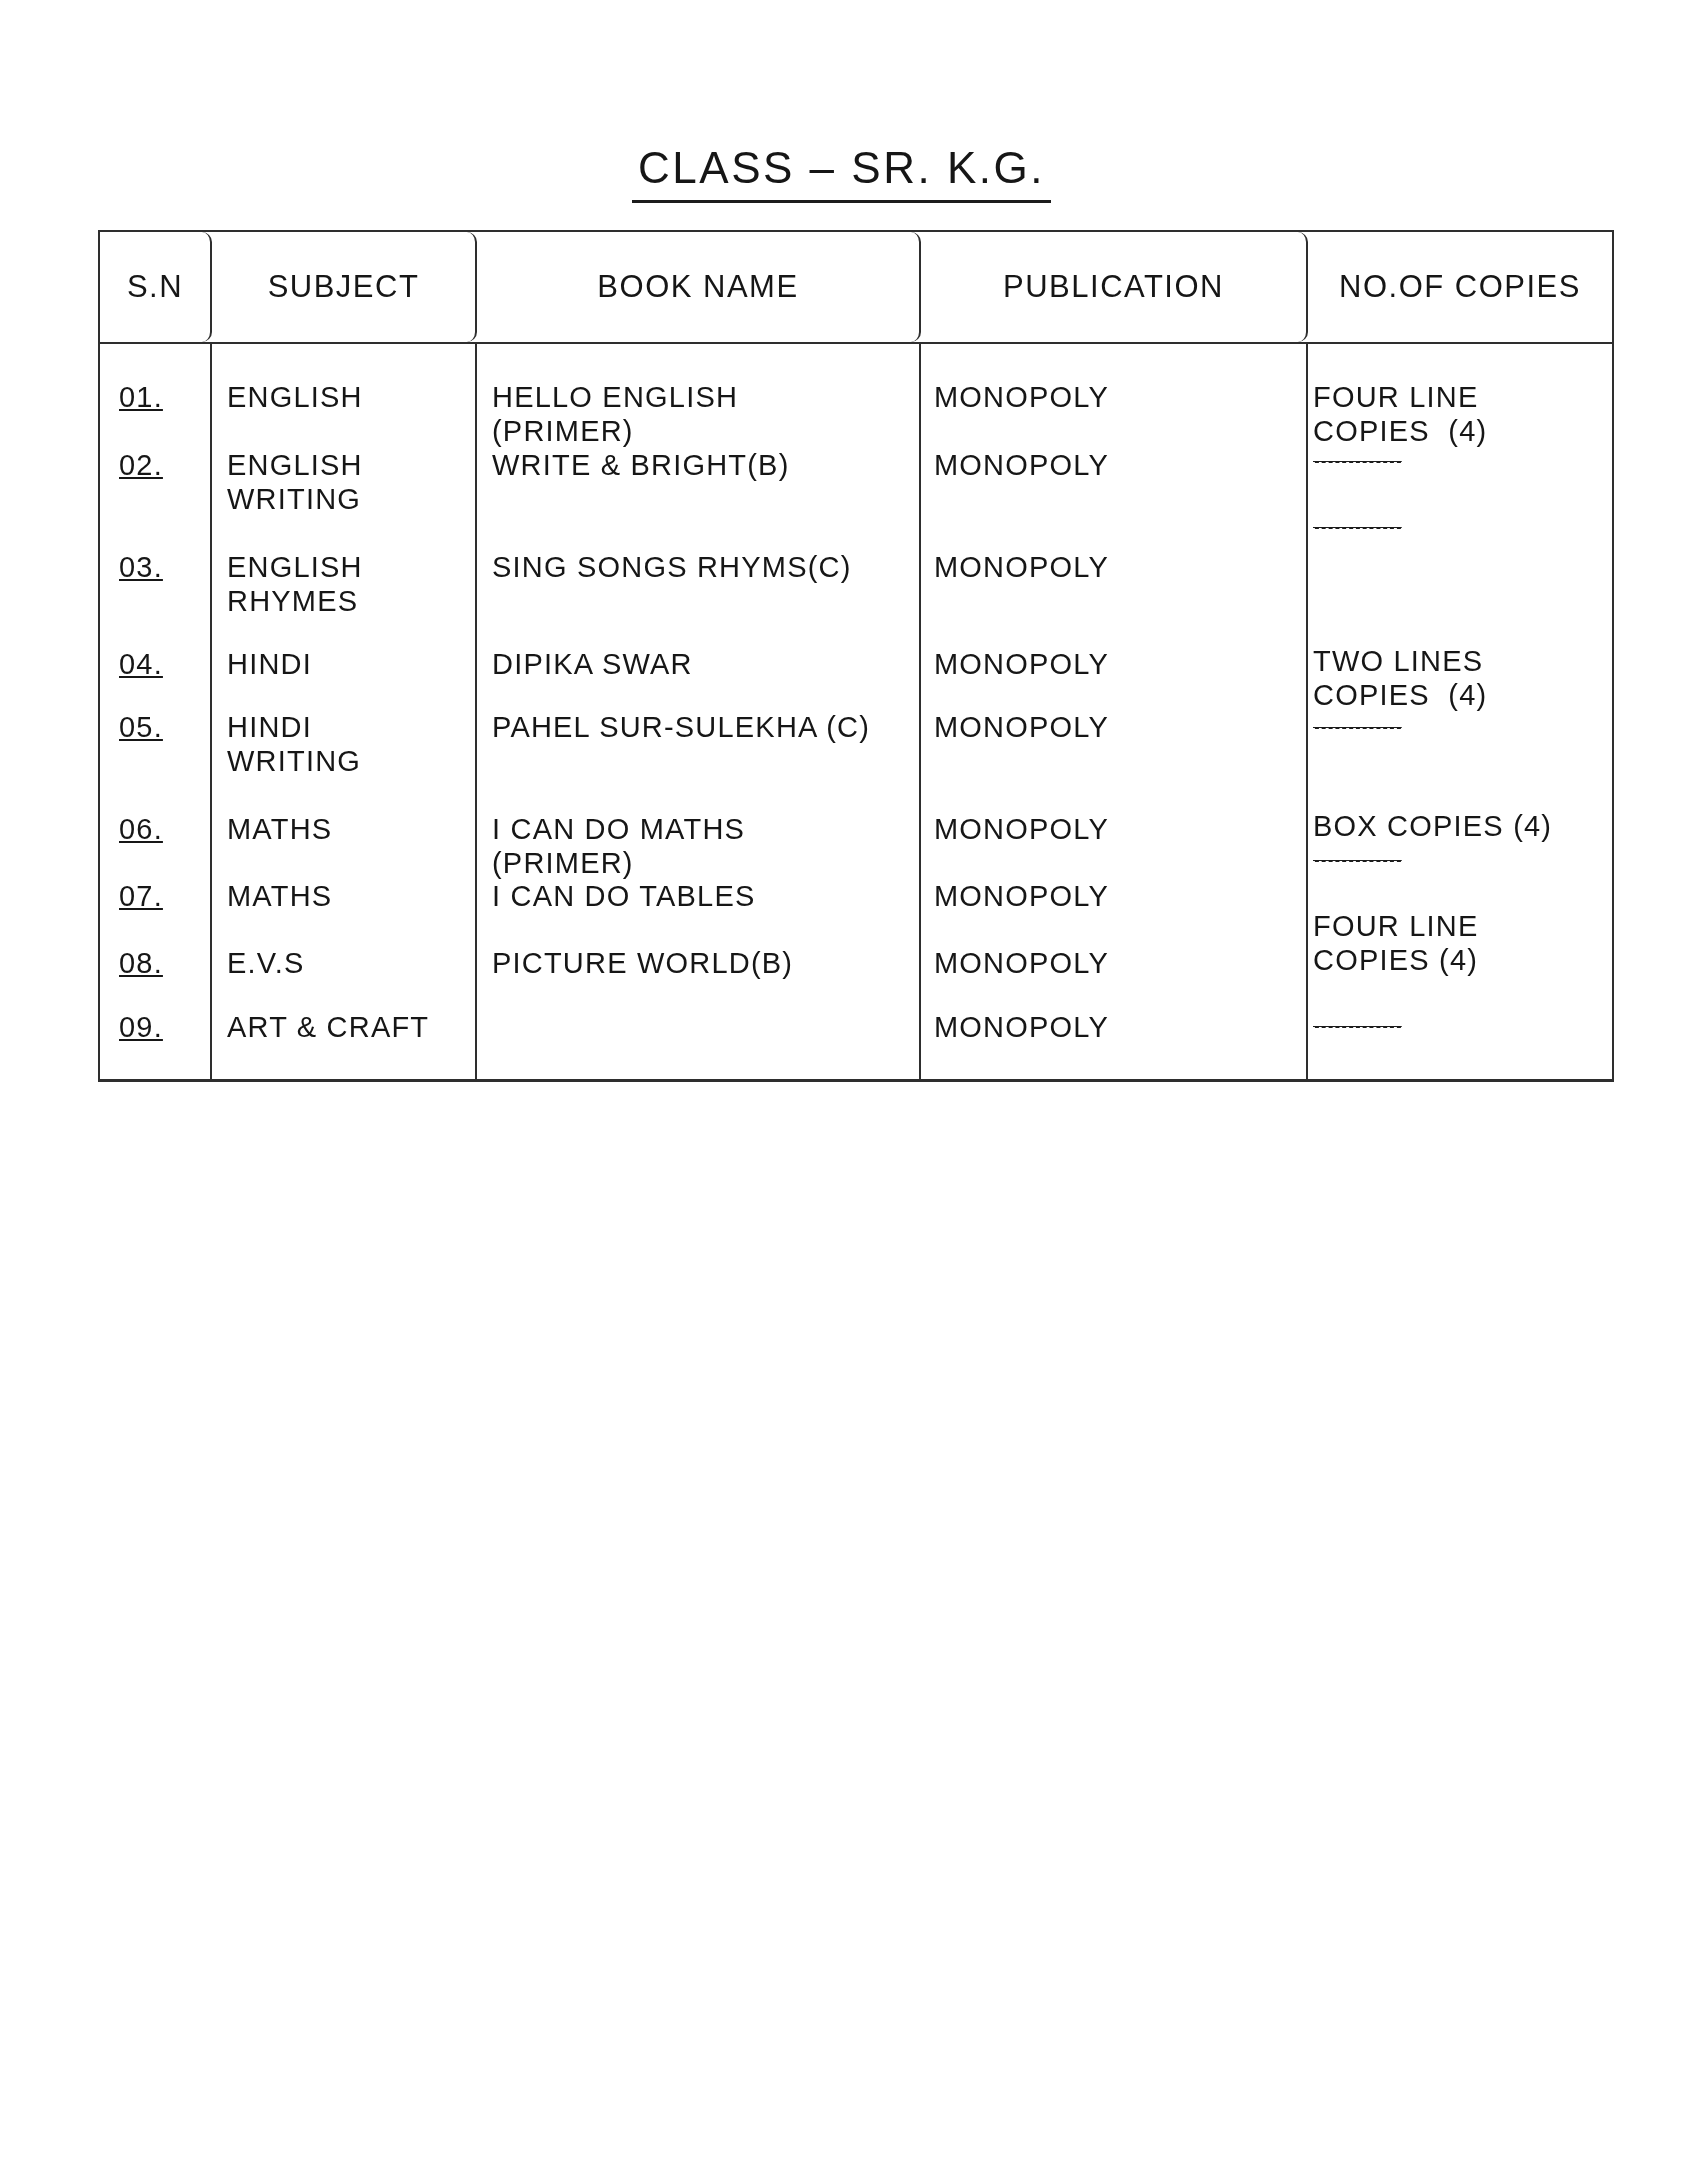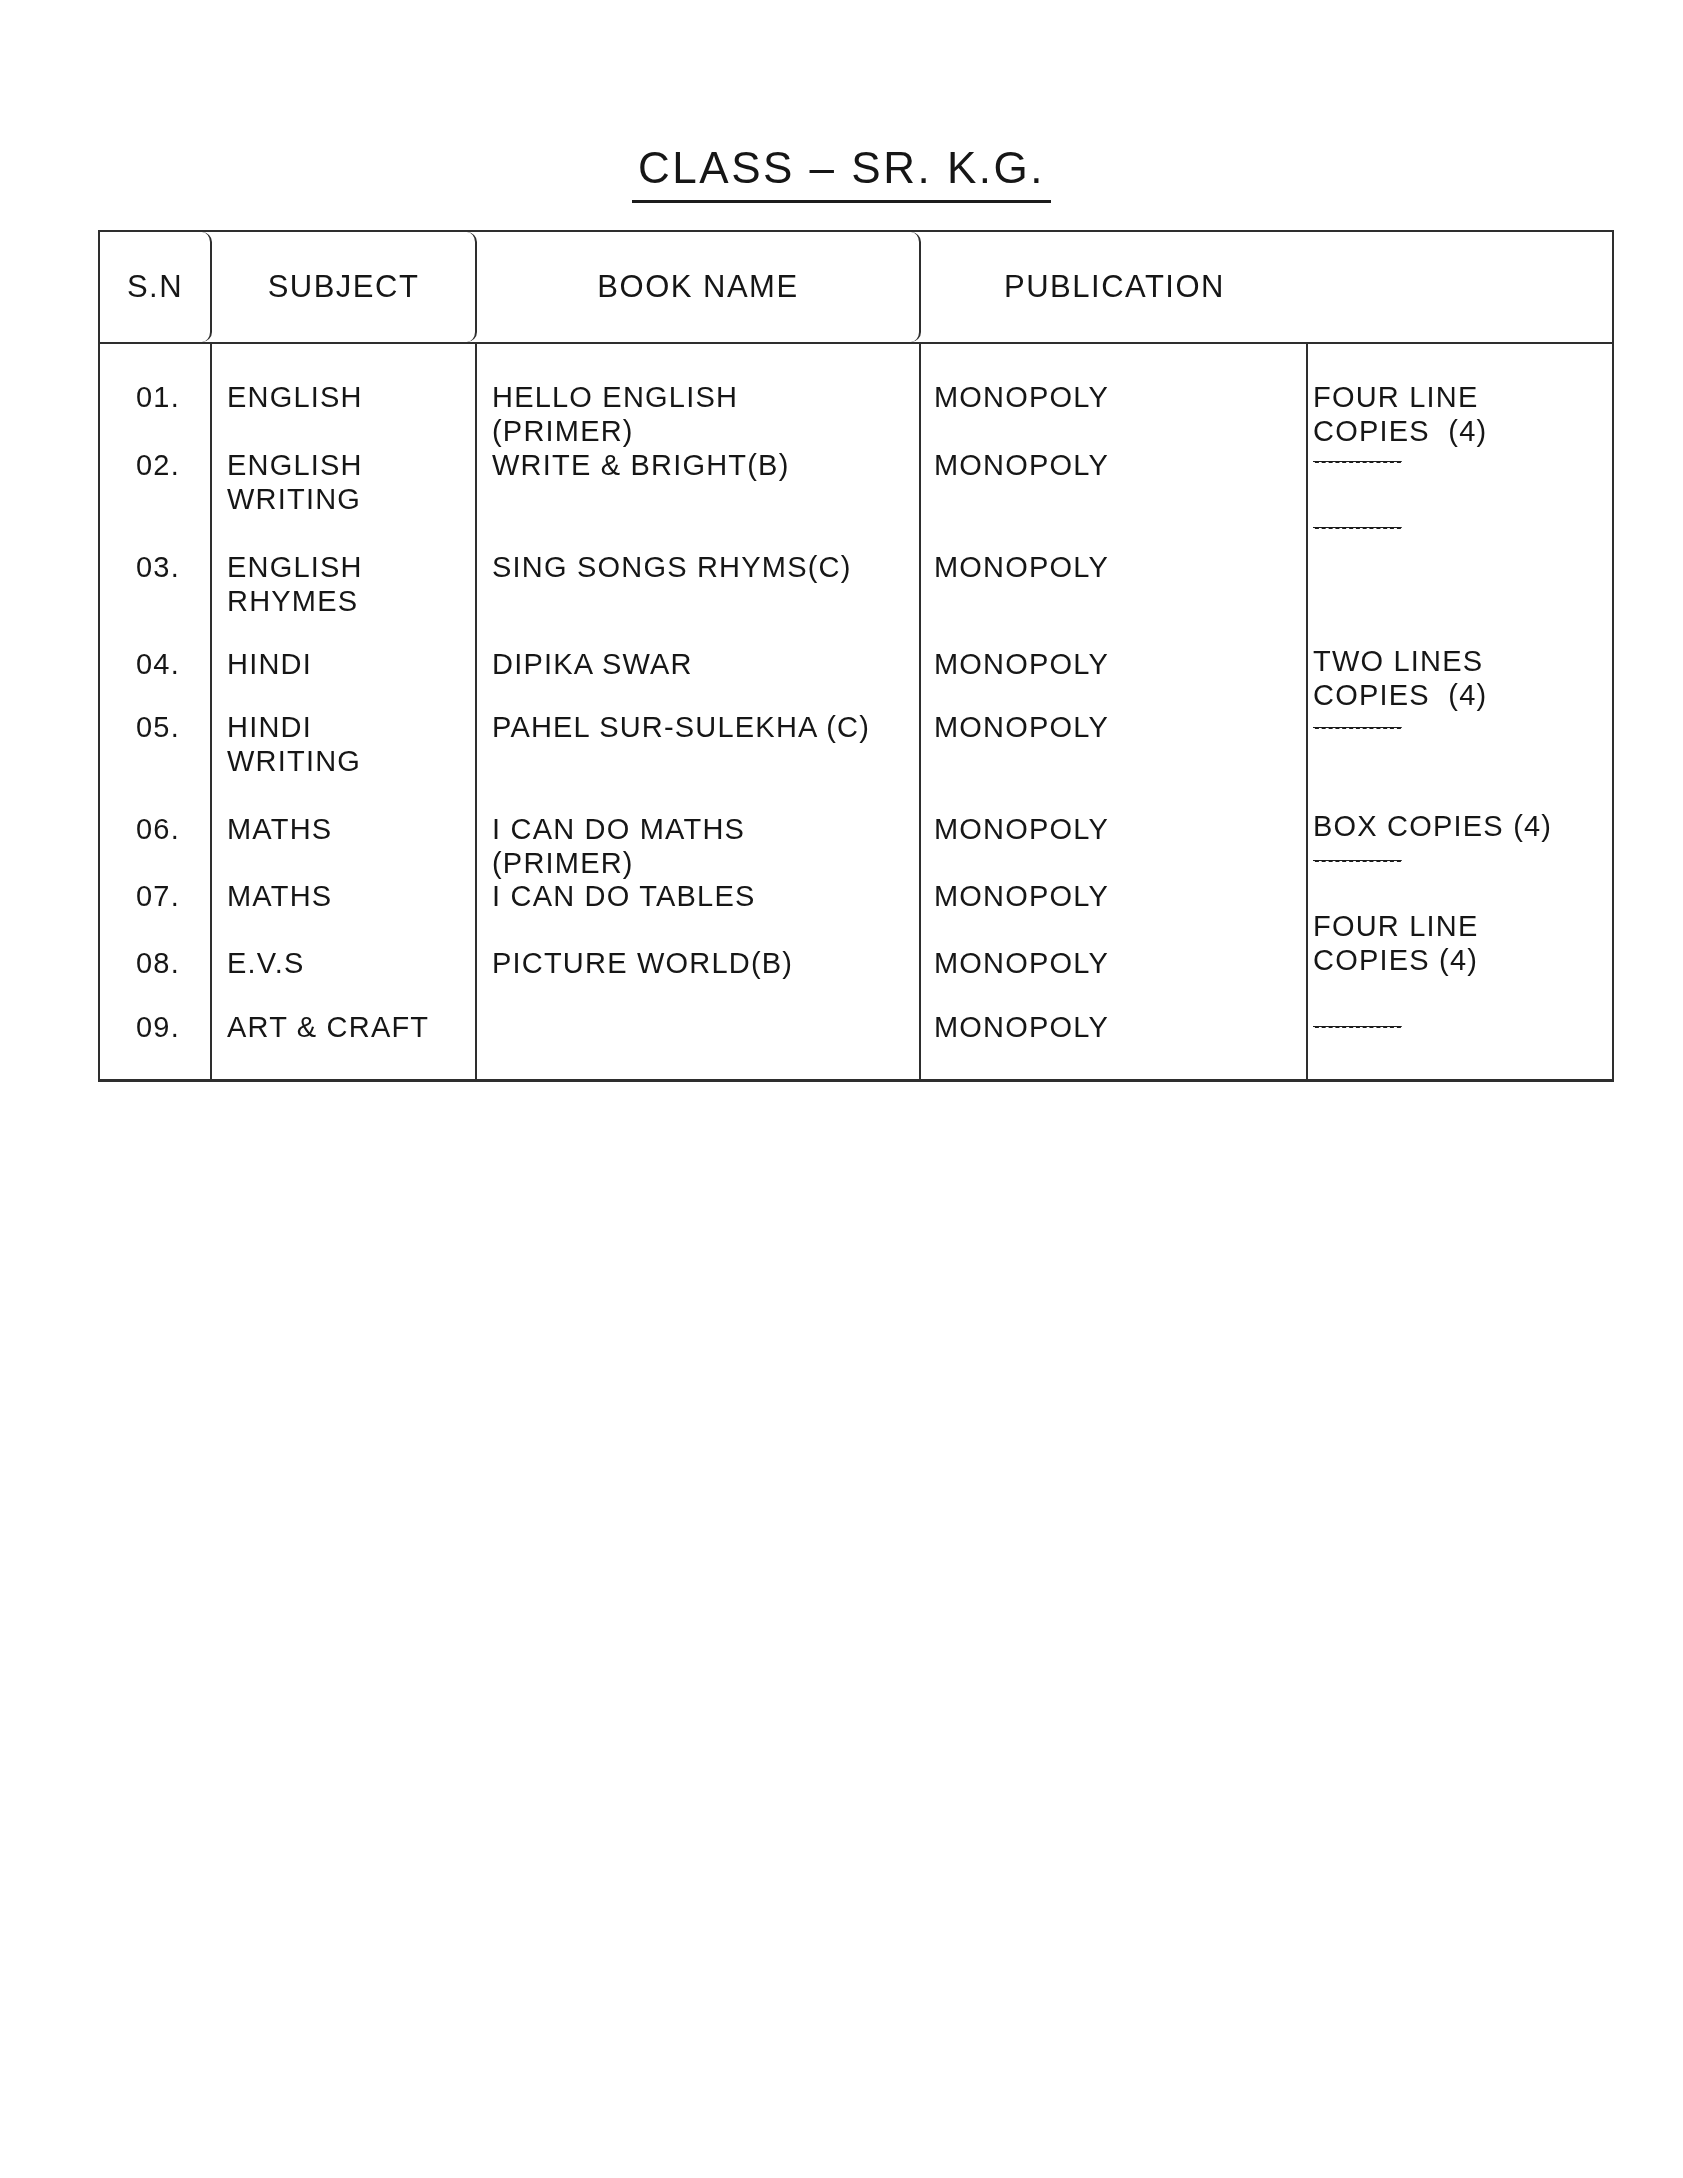--- a/index.html
+++ b/index.html
@@ -28,21 +28,21 @@
   .col:last-child { border-right:none; }
   .c-sn      { width:112px; }
   .c-subject { width:265px; }
   .c-book    { width:444px; }
   .c-pub     { width:387px; }
   .c-copies  { width:304px; }
   .line {
     position:absolute; left:0; right:2px;
     font-size:29px; line-height:34px; letter-spacing:1.2px; white-space:pre;
   }
-  .c-sn .line      { padding-left:36px; }
+  .c-sn .line      { padding-left:19px;text-decoration:underline; }
   .c-subject .line { padding-left:15px; }
   .c-book .line    { padding-left:15px; }
   .c-pub .line     { padding-left:13px; }
   .c-copies .line  { padding-left:5px; }
   .line span { display:block; }
   .dash-line {
     position:absolute; left:5px;
     font-family:"DejaVu Sans Mono", monospace; font-size:13px; font-weight:bold;
     letter-spacing:-1px; line-height:20px; text-decoration:line-through;
     white-space:pre; color:#1c1c1c;
@@ -57,20 +57,21 @@
     <span class="title">CLASS – SR. K.G.</span>
   </div>
 
   <div class="doc-table">
 
     <div class="thead">
       <div class="th c-sn">S.N</div>
       <div class="th c-subject">SUBJECT</div>
       <div class="th c-book">BOOK NAME</div>
       <div class="th c-pub">PUBLICATION</div>
+      <div class="th c-copies">NO.OF COPIES</div>
     </div>
 
     <div class="tbody">
 
       <div class="col c-sn">
         <div class="line" style="top:36px">01.</div>
         <div class="line" style="top:104px">02.</div>
         <div class="line" style="top:206px">03.</div>
         <div class="line" style="top:303px">04.</div>
         <div class="line" style="top:366px">05.</div>

